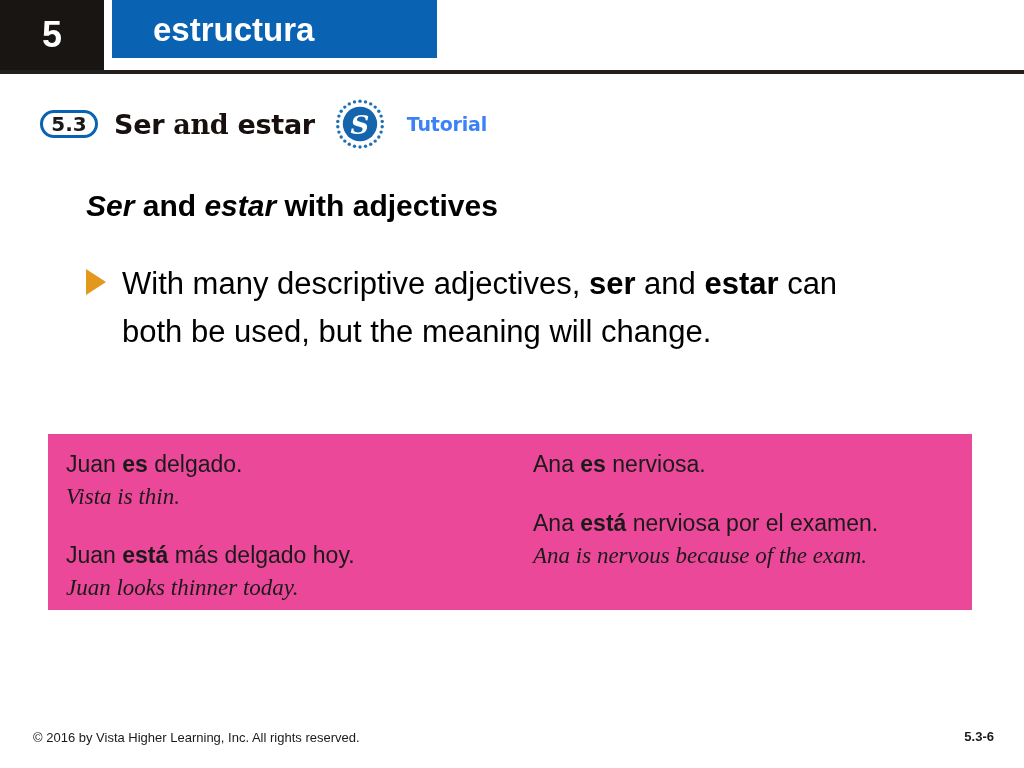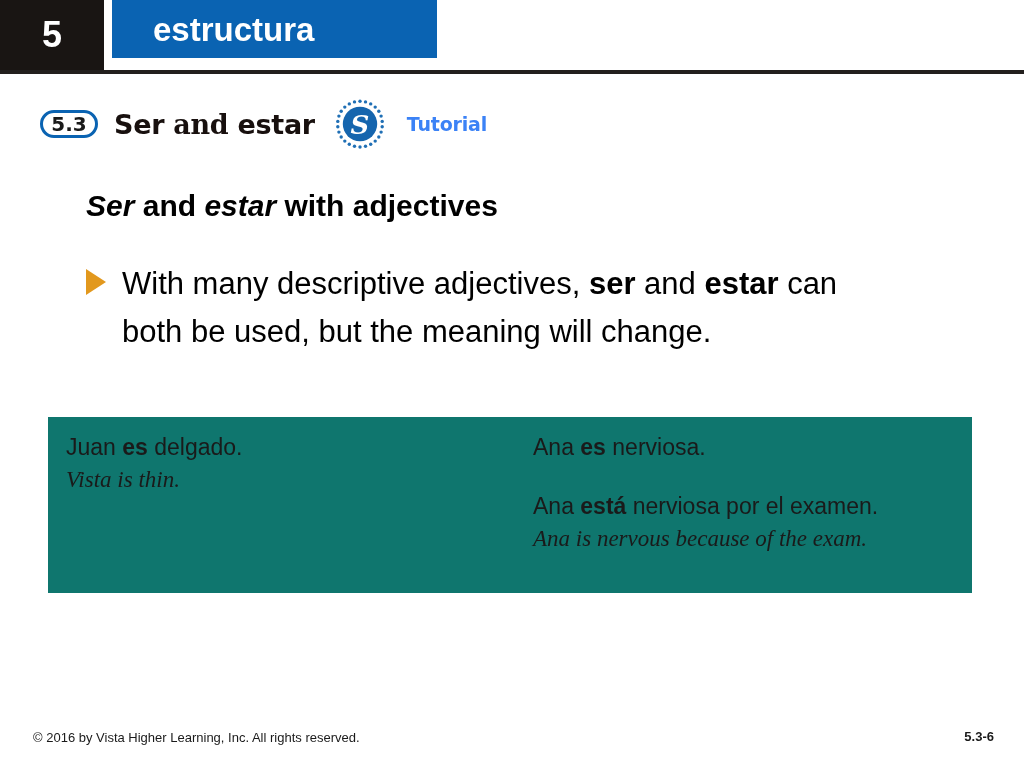--- a/index.html
+++ b/index.html
@@ -154,24 +154,24 @@
     font-size: 31px;
     line-height: 48px;
     color: #000000;
     max-width: 760px;
   }
   #bullet-text b { font-weight: bold; }
 
   
   #examples-box {
     position: absolute;
-    left: 48px; top: 417px;
+    left: 48px; top: 434px;
     width: 924px;
     height: 176px;
-    background: #0f766e;
+    background: #ec4899;
     box-sizing: border-box;
     padding: 14px 0 0 18px;
   }
   .example-col {
     position: absolute;
     top: 14px;
   }
   #example-col-left { left: 18px; width: 460px; }
   #example-col-right { left: 485px; width: 430px; }
 
@@ -280,20 +280,26 @@
 
 <div id="examples-box">
 
   <div class="example-col" id="example-col-left">
     <div class="example-pair">
       <div class="example-es">
         <span>Juan </span><b>es</b><span> delgado.</span>
       </div>
       <div class="example-en">Vista is thin.</div>
     </div>
+    <div class="example-pair">
+      <div class="example-es">
+        <span>Juan </span><b>está</b><span> más delgado hoy.</span>
+      </div>
+      <div class="example-en">Juan looks thinner today.</div>
+    </div>
   </div>
 
   <div class="example-col" id="example-col-right">
     <div class="example-pair">
       <div class="example-es">
         <span>Ana </span><b>es</b><span> nerviosa.</span>
       </div>
     </div>
     <div class="example-pair">
       <div class="example-es">

